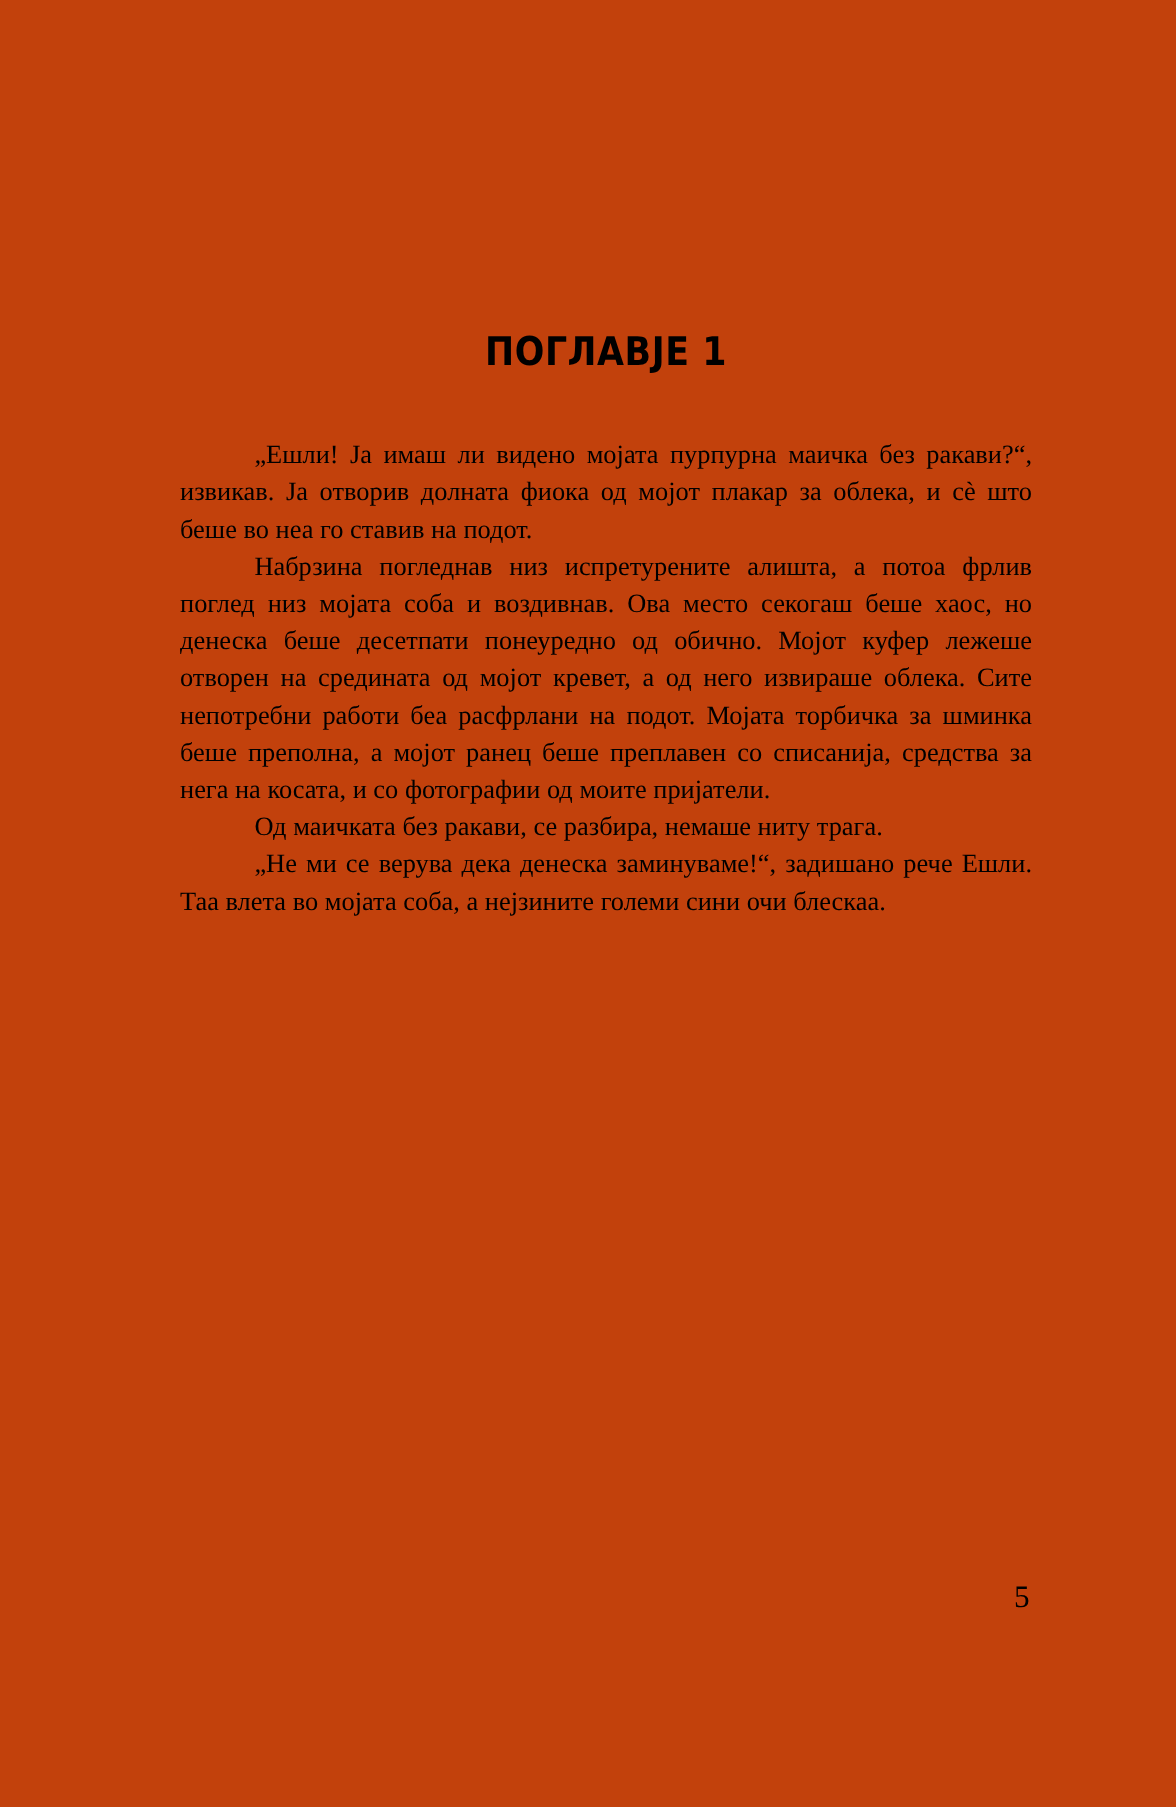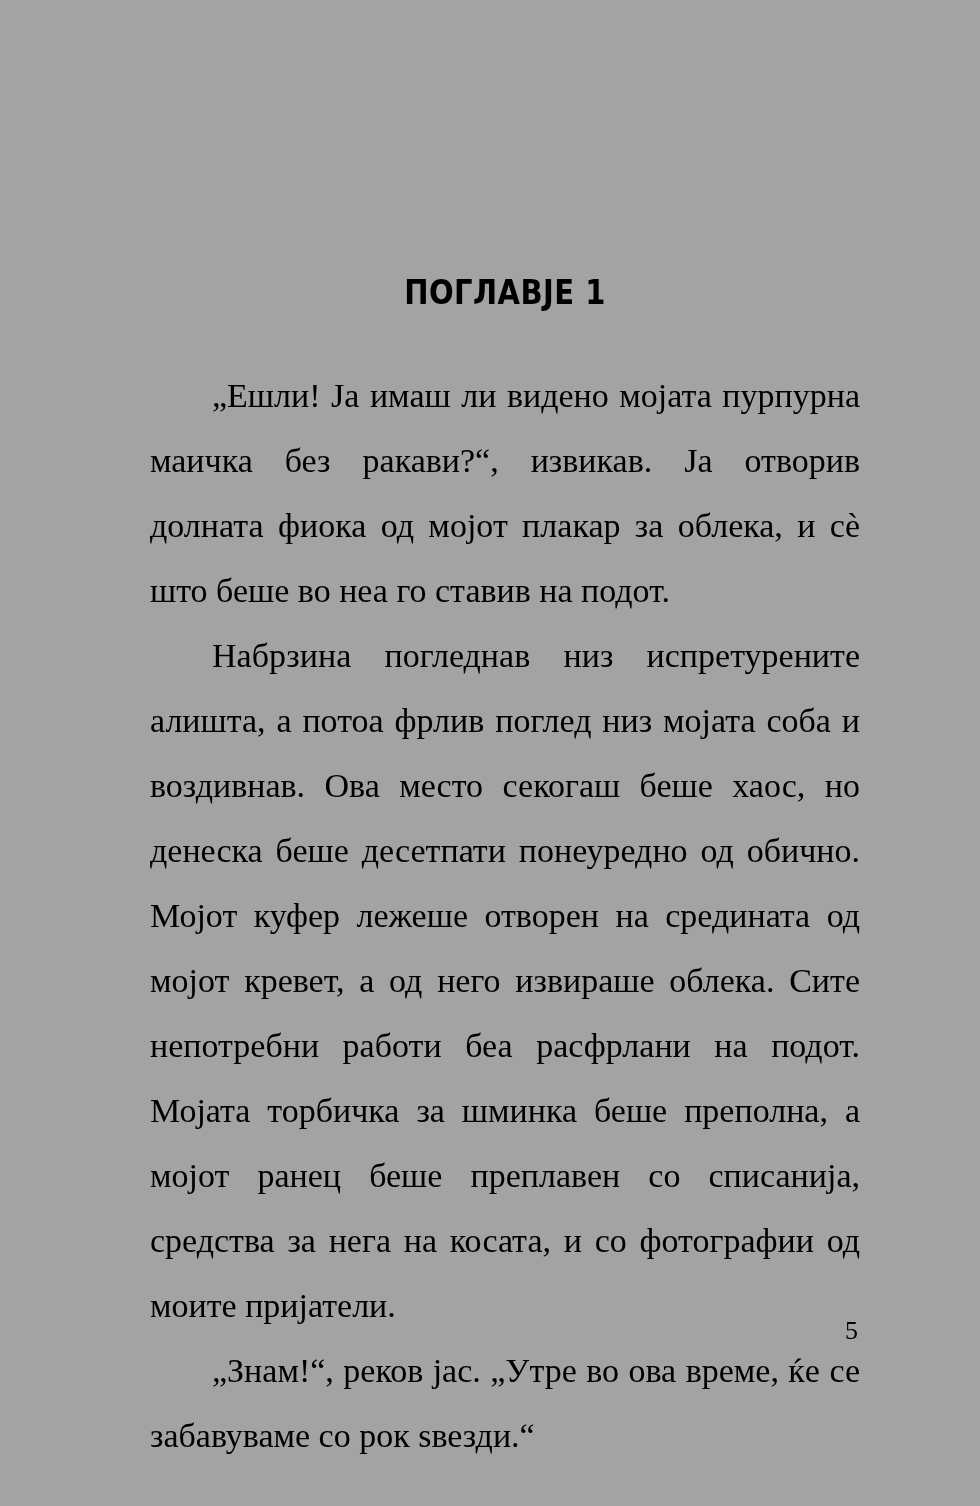--- a/index.html
+++ b/index.html
@@ -4,21 +4,21 @@
 <style>
   html, body {
     margin: 0;
     padding: 0;
     background: #ffffff;
   }
   .page {
     position: relative;
     width: 980px;
     height: 1506px;
-    background: #a3a3a3;
+    background: #c2410c;
     margin: 0 auto;
     overflow: hidden;
     font-family: "Liberation Serif", "DejaVu Serif", serif;
     color: #000000;
   }
   .text-block {
     position: absolute;
     left: 150px;
     top: 275px;
     width: 710px;
@@ -29,22 +29,22 @@
     font-size: 33px;
     letter-spacing: 0.5px;
     text-align: center;
     margin: 0 0 52px 0;
     line-height: 1.1;
     transform: scaleX(0.88);
     transform-origin: center center;
   }
   p.body-par {
     margin: 0;
-    font-size: 34px;
-    line-height: 65px;
+    font-size: 22px;
+    line-height: 31px;
     text-align: justify;
     text-justify: inter-word;
     text-indent: 62px;
     hyphens: manual;
     -webkit-hyphens: manual;
     word-spacing: 0px;
   }
   .ital {
     font-style: italic;
   }
@@ -64,23 +64,24 @@
 
   <div class="text-block">
 
     <h1 class="chapter-title">ПОГЛАВЈЕ 1</h1>
 
     <p class="body-par">„Ешли! Ја имаш ли видено мојата пурпурна маичка без ракави?“, извикав. Ја отворив долната фиока од мојот плакар за облека, и сѐ што беше во неа го ставив на подот.</p>
 
 
     <p class="body-par">Набрзина погледнав низ испретурените алишта, а потоа фрлив поглед низ мојата соба и воздивнав. Ова место секогаш беше хаос, но денеска беше десетпати понеуредно од обично. Мојот куфер лежеше отворен на средината од мојот кревет, а од него извираше облека. Сите непотребни работи беа расфрлани на подот. Мојата торбичка за шминка беше преполна, а мојот ранец беше преплавен со списанија, средства за нега на косата, и со фотографии од моите пријатели.</p>
 
+    <p class="body-par">Од маичката без ракави, се разбира, немаше ниту трага.</p>
 
+    <p class="body-par">„Не ми се верува дека денеска заминуваме!“, задишано рече Ешли. Таа влета во мојата соба, а нејзините големи сини очи блескаа.</p>
 
-    <p class="body-par">„Знам!“, реков јас. „Утре во ова време, ќе се забавуваме со рок ѕвезди.“</p>
 
 
 
   </div>
 
   <div class="page-number">5</div>
 
 </div>
 
 </body></html>

